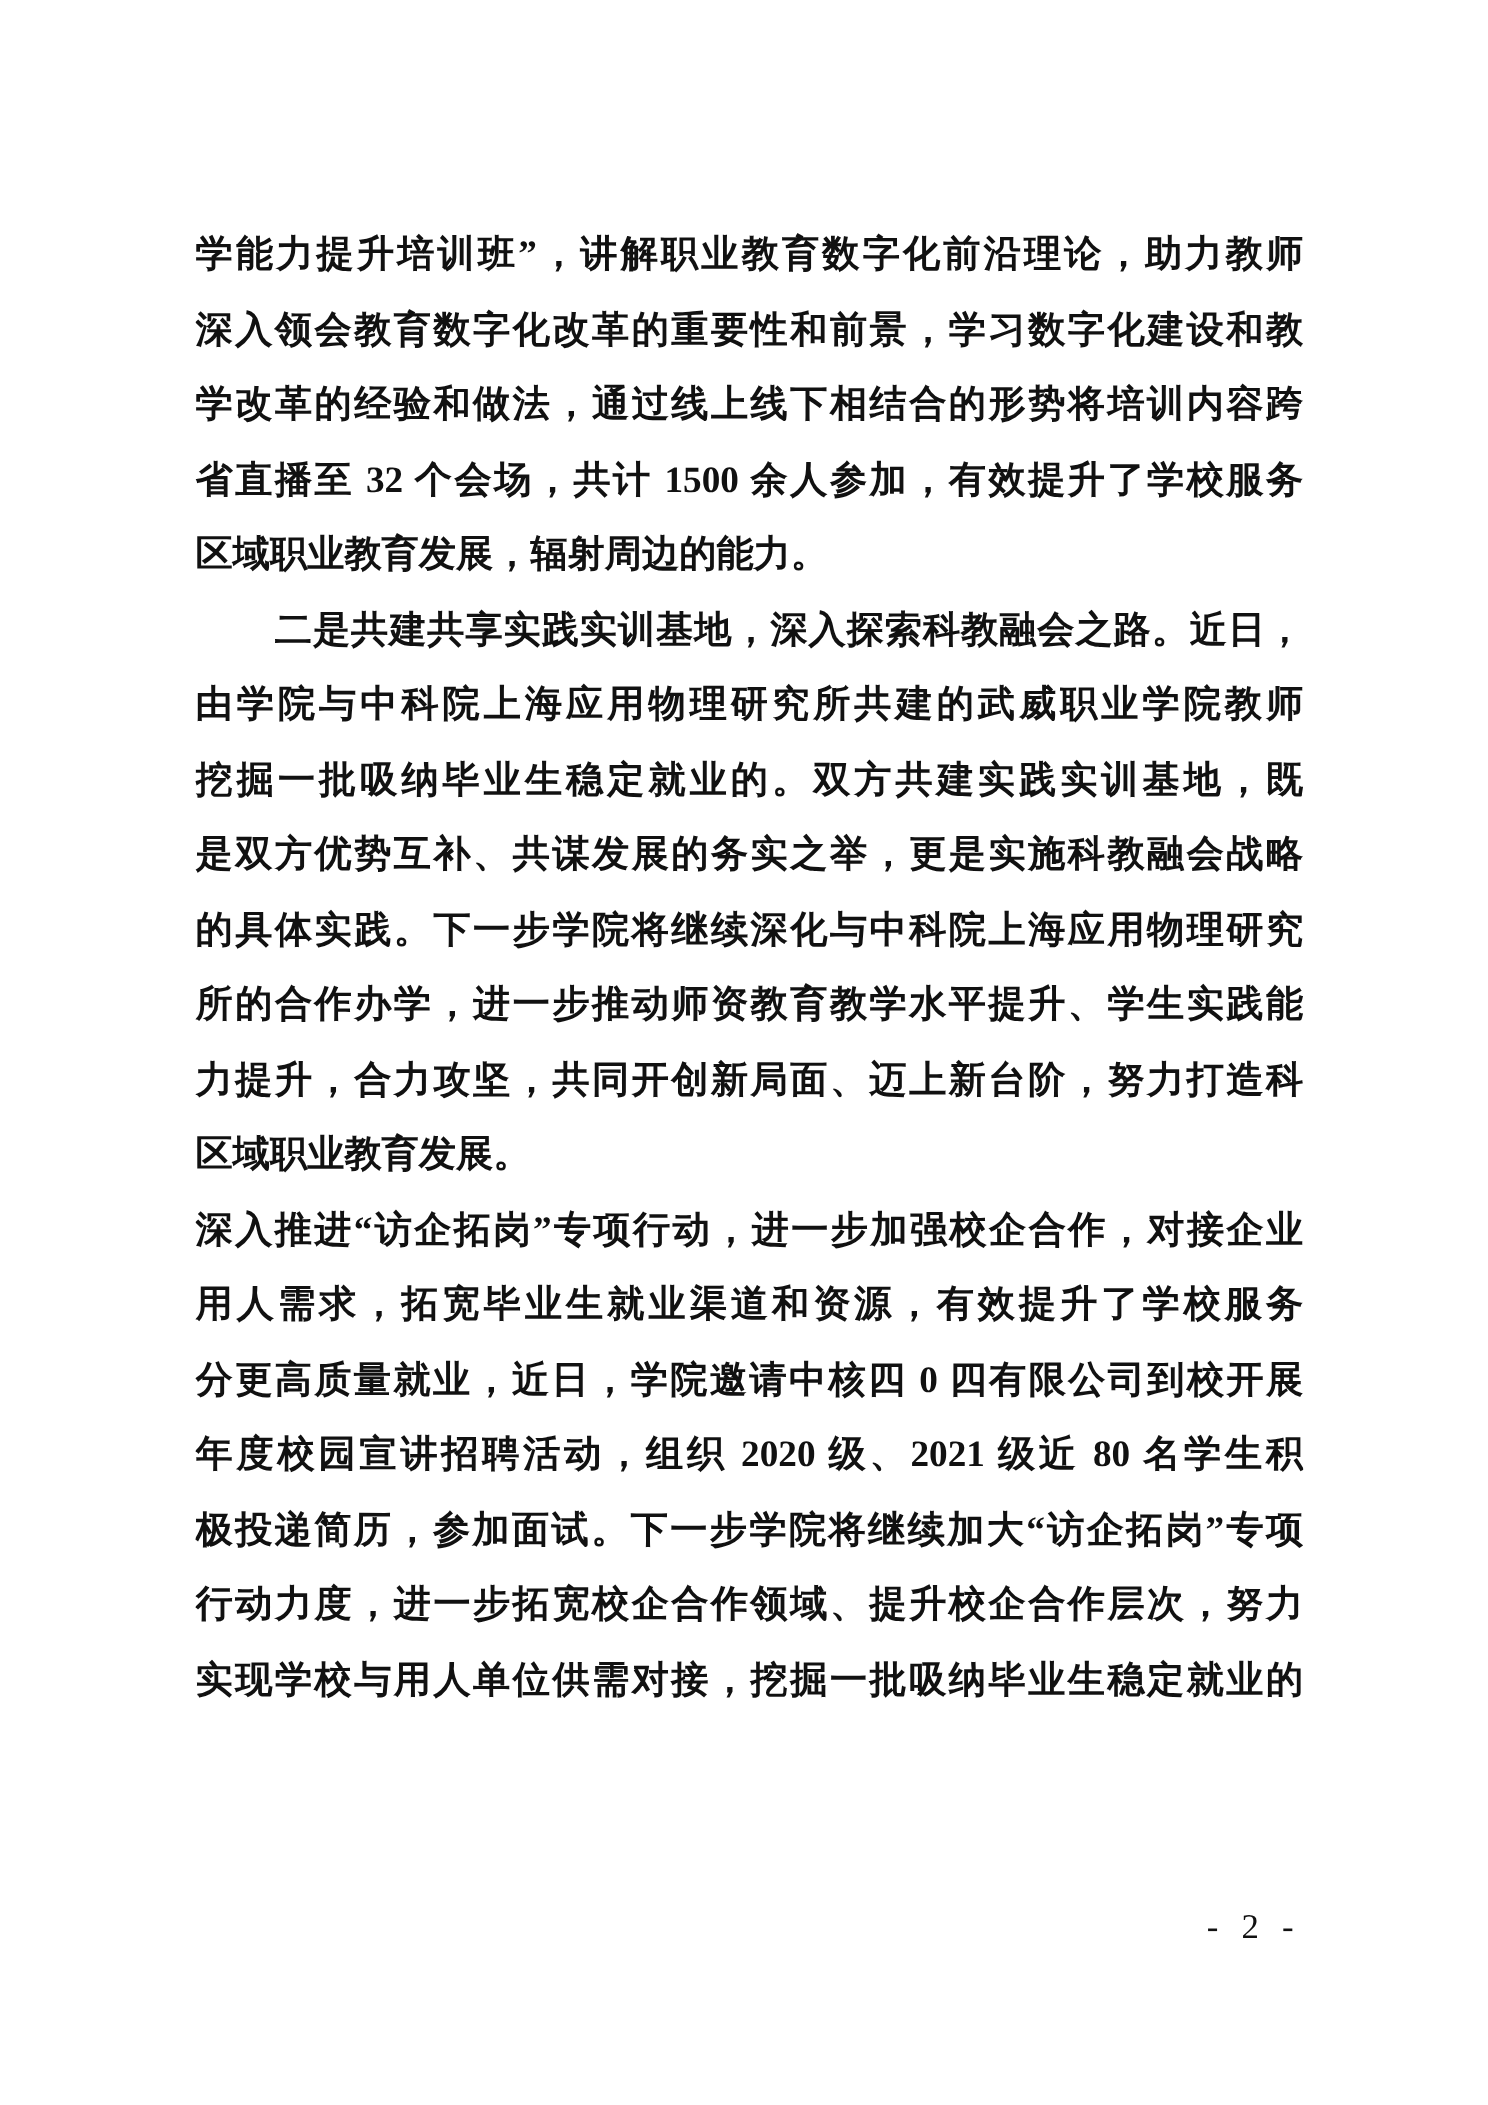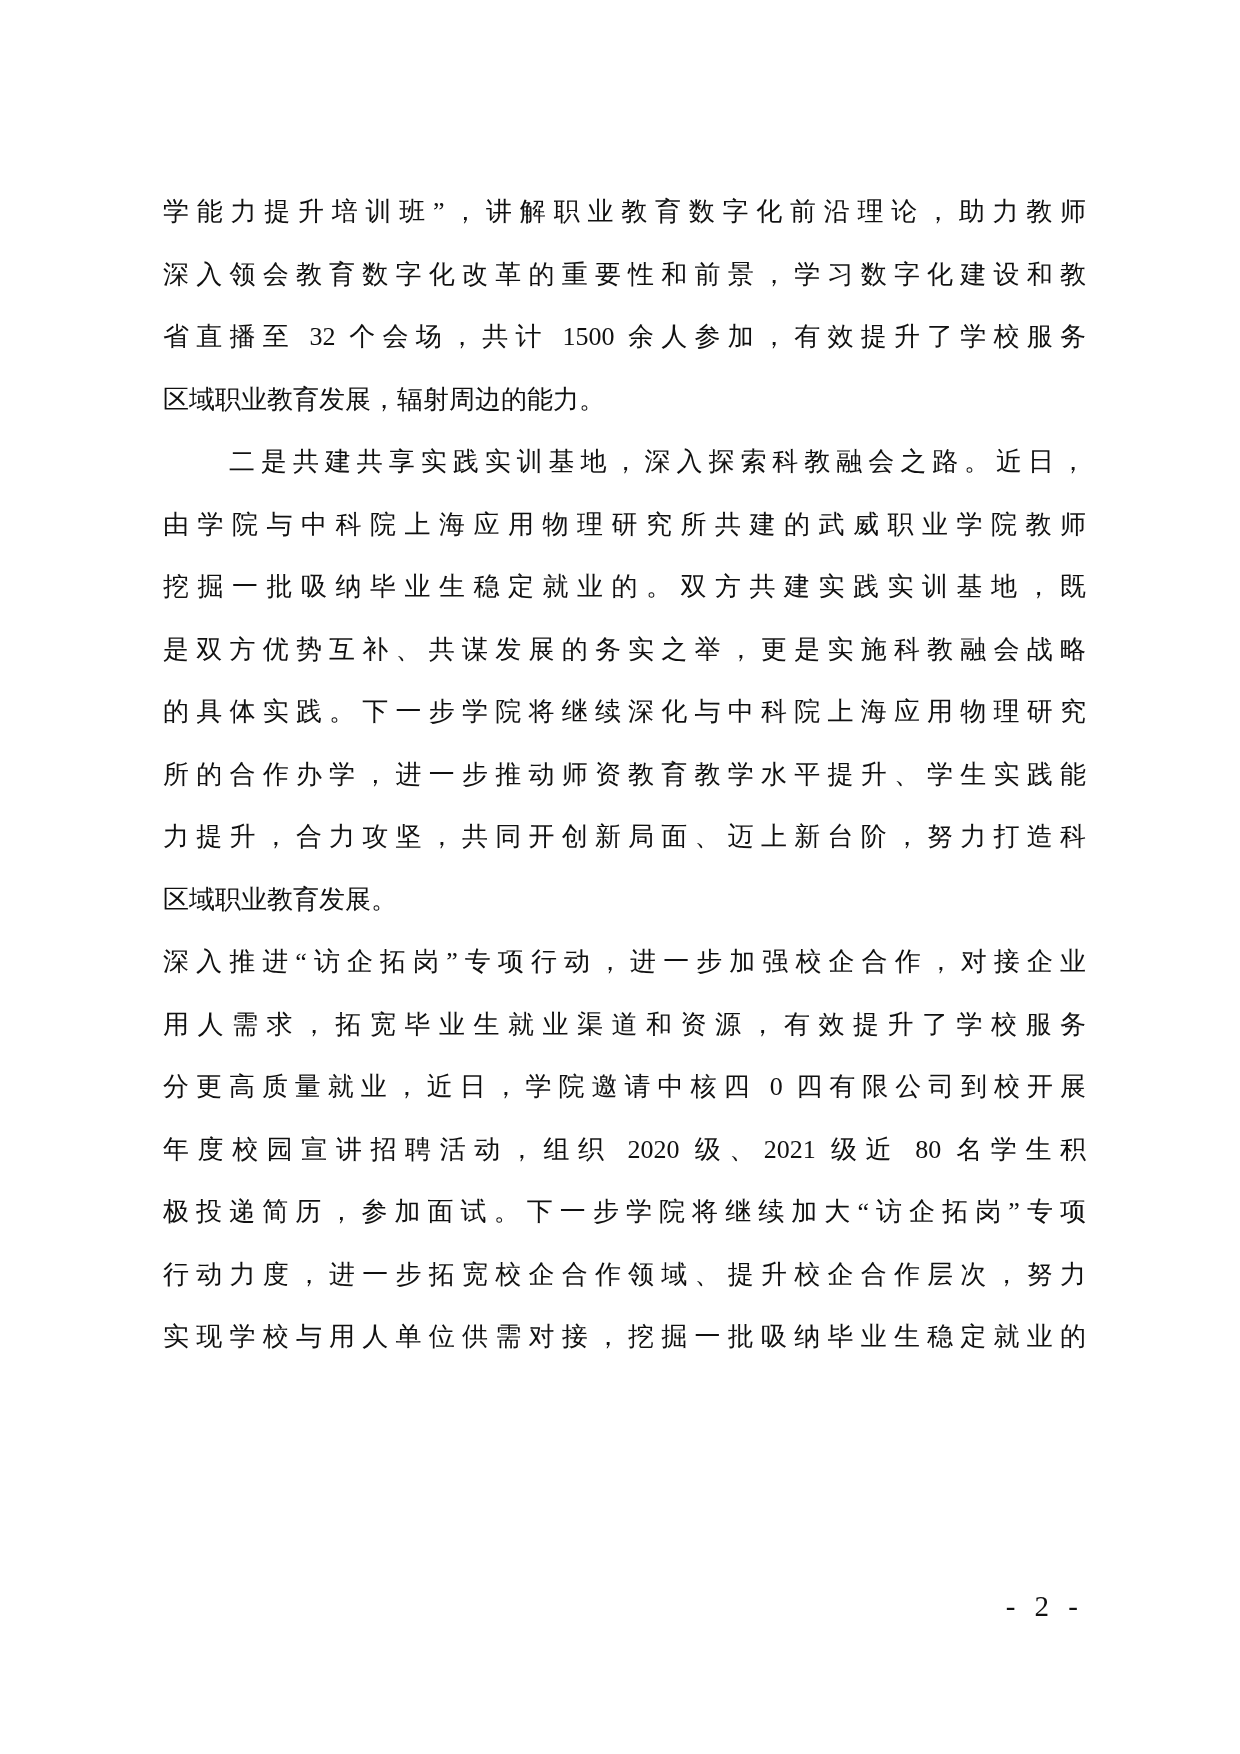--- a/index.html
+++ b/index.html
@@ -20,25 +20,26 @@
     position: absolute;
     left: 163px;
     top: 181px;
     width: 923px;
   }
   .line {
     box-sizing: border-box;
     width: 100%;
     height: 62.5px;
     line-height: 62.5px;
-    font-size: 26px;
+    font-size: 31px;
     text-align: justify;
     text-align-last: justify;
     overflow: hidden;
     white-space: normal;
+    font-weight: bold;
   }
   .line.indent {
     padding-left: 66px;
   }
   .line.para-end {
     text-align: center;
     text-align-last: left;
   }
   .page-number {
     position: absolute;
@@ -50,20 +51,21 @@
     color: #111111;
   }
 </style>
 </head>
 <body>
 
 <div class="page">
   <div class="text-block">
     <div class="line">学能力提升培训班”，讲解职业教育数字化前沿理论，助力教师</div>
     <div class="line">深入领会教育数字化改革的重要性和前景，学习数字化建设和教</div>
+    <div class="line">学改革的经验和做法，通过线上线下相结合的形势将培训内容跨</div>
     <div class="line">省直播至 32 个会场，共计 1500 余人参加，有效提升了学校服务</div>
     <div class="line para-end">区域职业教育发展，辐射周边的能力。</div>
     <div class="line indent">二是共建共享实践实训基地，深入探索科教融会之路。近日，</div>
     <div class="line">由学院与中科院上海应用物理研究所共建的武威职业学院教师</div>
     <div class="line">挖掘一批吸纳毕业生稳定就业的。双方共建实践实训基地，既</div>
     <div class="line">是双方优势互补、共谋发展的务实之举，更是实施科教融会战略</div>
     <div class="line">的具体实践。下一步学院将继续深化与中科院上海应用物理研究</div>
     <div class="line">所的合作办学，进一步推动师资教育教学水平提升、学生实践能</div>
     <div class="line">力提升，合力攻坚，共同开创新局面、迈上新台阶，努力打造科</div>
     <div class="line para-end">区域职业教育发展。</div>

